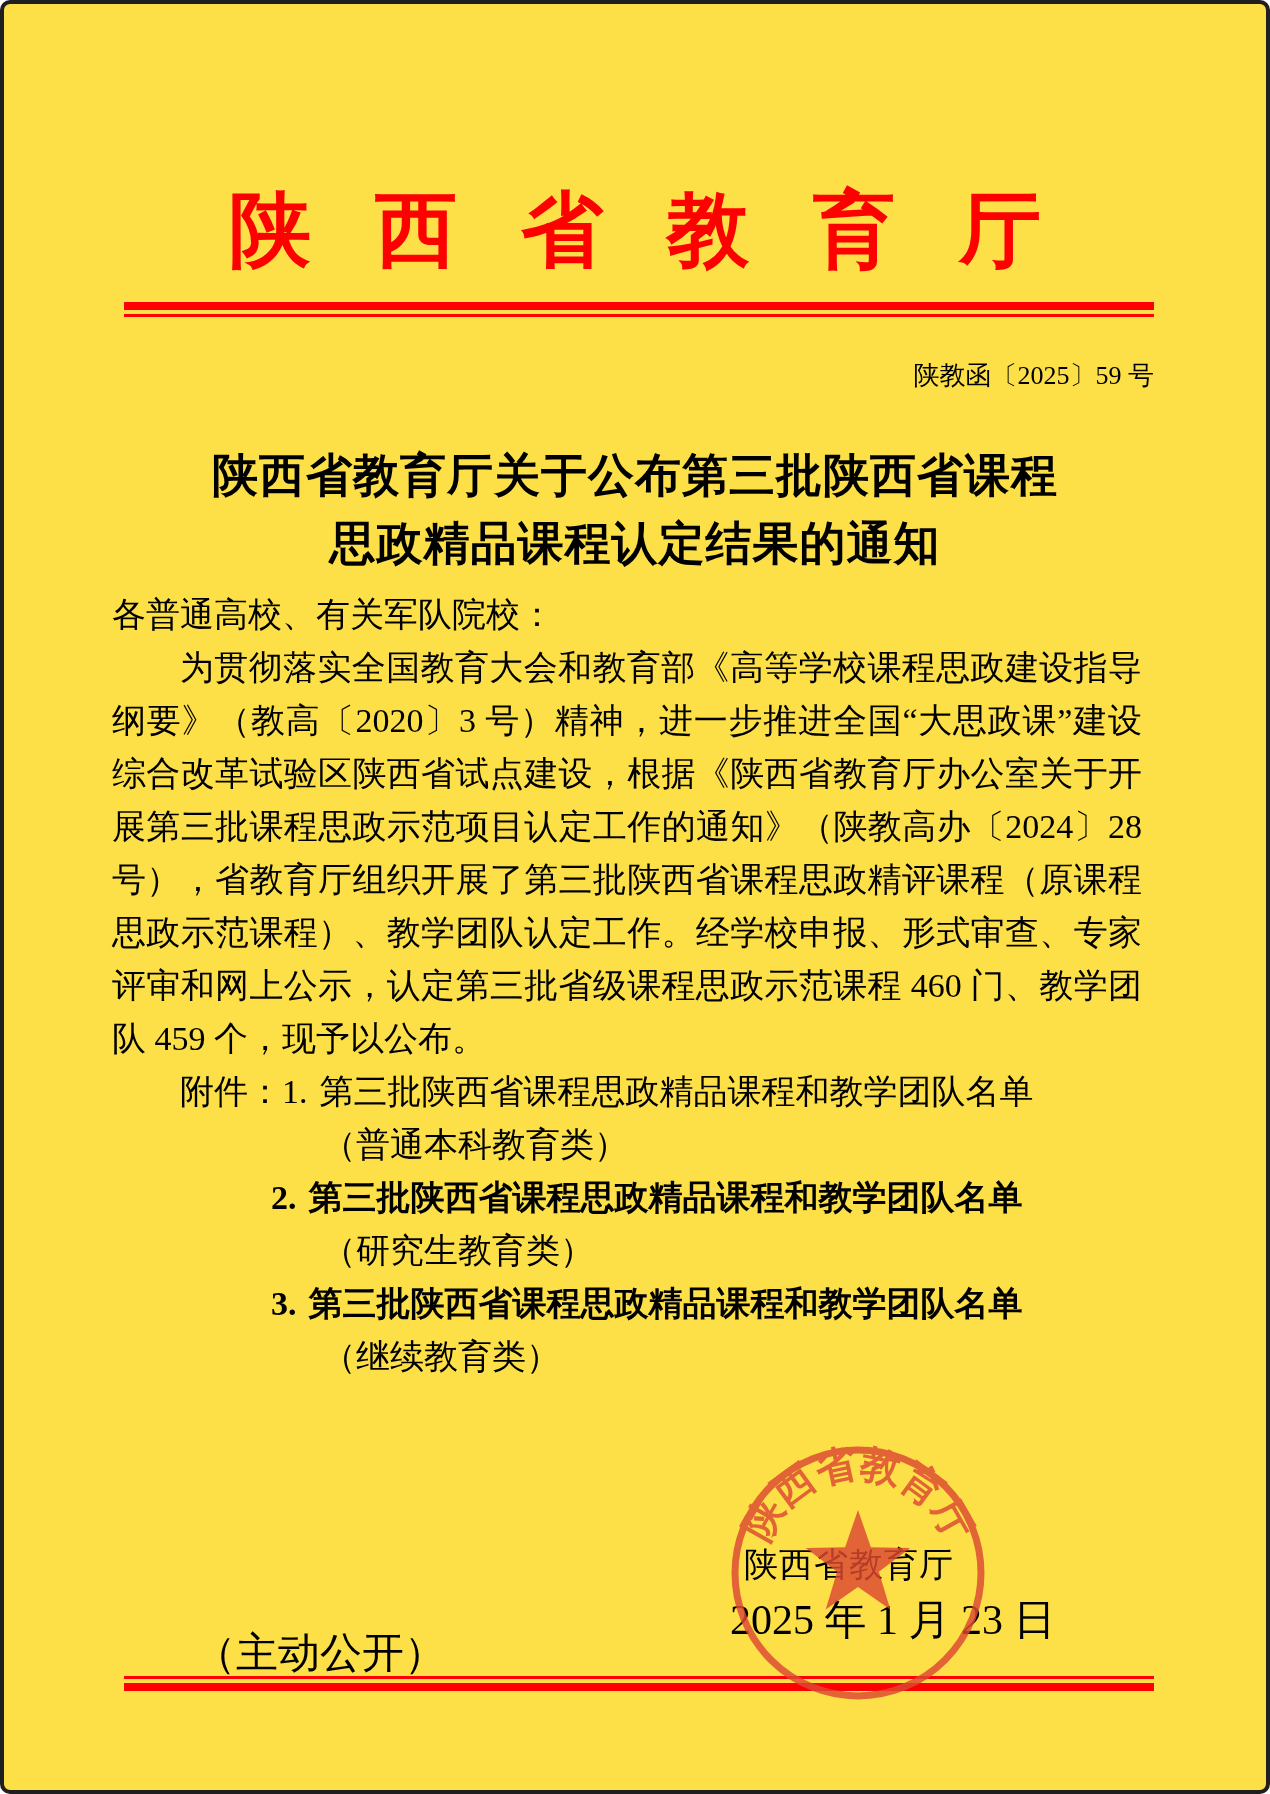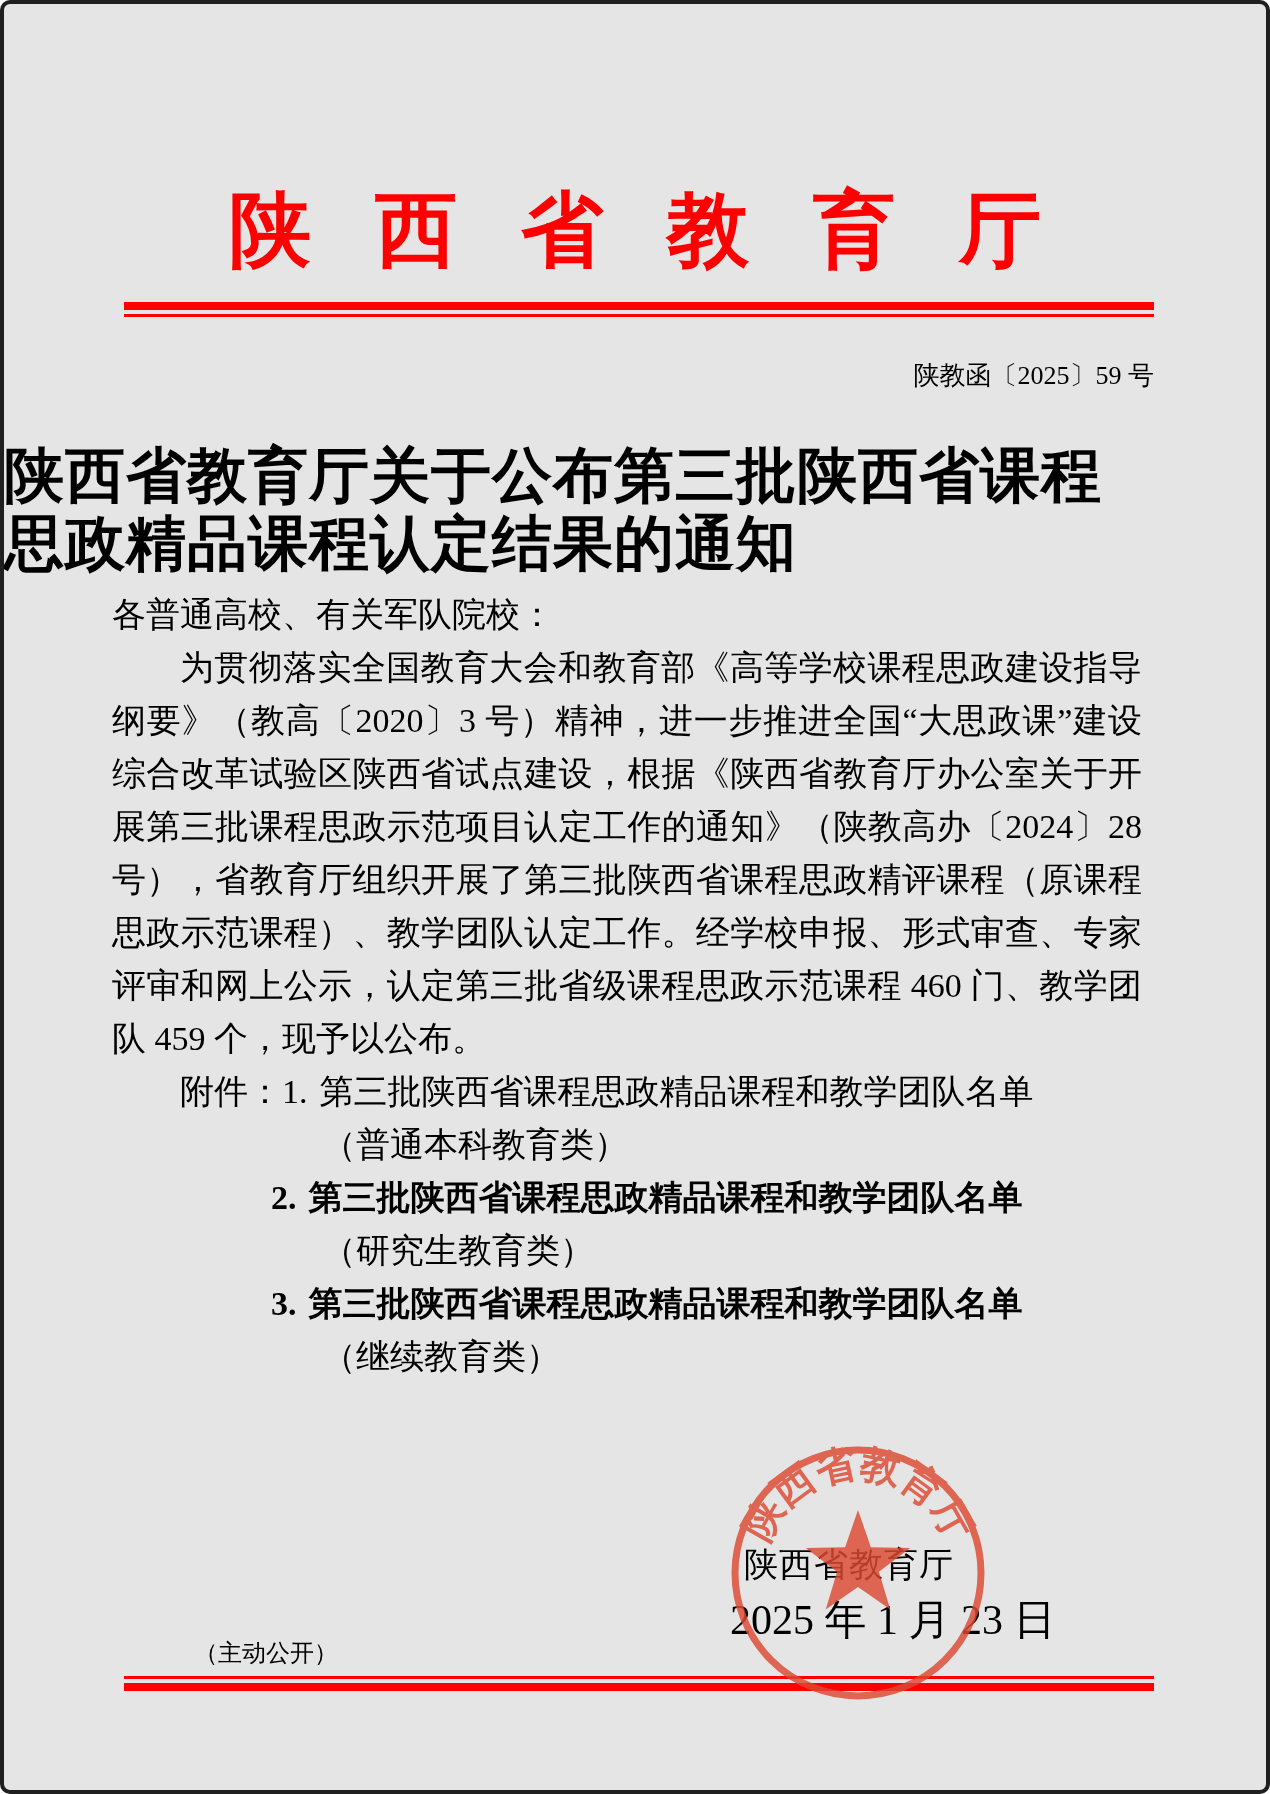--- a/index.html
+++ b/index.html
@@ -1,20 +1,20 @@
 <!DOCTYPE html>
 <html><head>
 <meta charset="utf-8">
 <style>
   html,body{margin:0;padding:0;background:#ffffff;}
   .page{
     position:relative;
     width:1270px;height:1794px;
     box-sizing:border-box;
-    background:#e5e5e5;
+    background:#fde047;
     border:4px solid #1f1f1f;
     border-radius:10px;
     overflow:hidden;
     font-family:"Liberation Serif","DejaVu Serif",serif;
     color:#000;
   }
   .org-title{
     position:absolute;top:172px;left:0;width:100%;
     text-align:center;
     font-size:82px;font-weight:700;
@@ -26,21 +26,22 @@
   .rule-top .bar-thick{height:8px;background:#fe0000;}
   .rule-top .bar-gap{height:4px;background:transparent;}
   .rule-top .bar-thin{height:3px;background:#fe0000;}
   .doc-number{
     position:absolute;top:352px;left:120px;width:1030px;
     text-align:right;
     font-size:26px;line-height:40px;
   }
   .doc-title{
     position:absolute;top:438px;left:0;width:100%;
-    font-size:60px;font-weight:700;line-height:68px;
+    text-align:center;
+    font-size:46px;font-weight:700;line-height:68px;
     letter-spacing:1px;
   }
   .body-text{
     position:absolute;top:584px;left:108px;width:1030px;
     font-size:34px;line-height:53px;
     text-align:justify;
   }
   .body-text p{margin:0;text-indent:2em;}
   .salutation{text-indent:0;}
   .att-line{text-align:left;}
@@ -54,21 +55,21 @@
     font-size:34px;line-height:40px;letter-spacing:1px;
     white-space:nowrap;
   }
   .sig-date{
     position:absolute;top:1596px;left:726px;
     font-size:42px;line-height:40px;
     white-space:nowrap;
   }
   .public-note{
     position:absolute;top:1627px;left:190px;
-    font-size:24px;line-height:44px;
+    font-size:42px;line-height:44px;
     white-space:nowrap;
   }
   .rule-bottom{position:absolute;top:1672px;left:120px;width:1030px;}
   .rule-bottom .bar-thin{height:3px;background:#fe0000;}
   .rule-bottom .bar-gap{height:4px;background:transparent;}
   .rule-bottom .bar-thick{height:8px;background:#fe0000;}
   .seal{
     position:absolute;left:723px;top:1438px;
     width:262px;height:262px;
     opacity:0.82;

